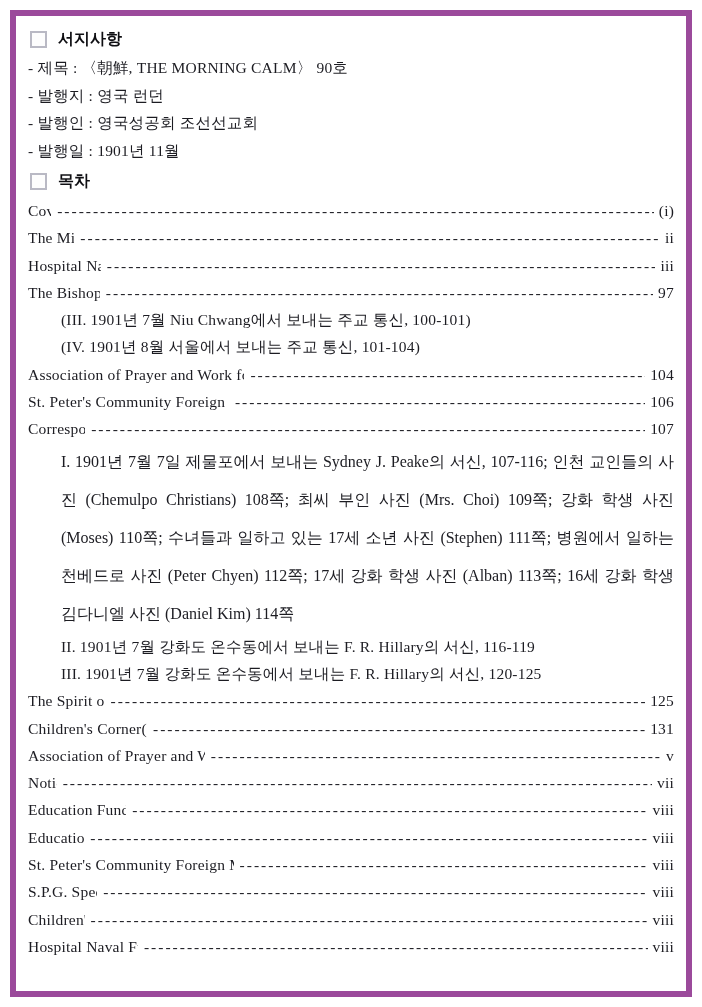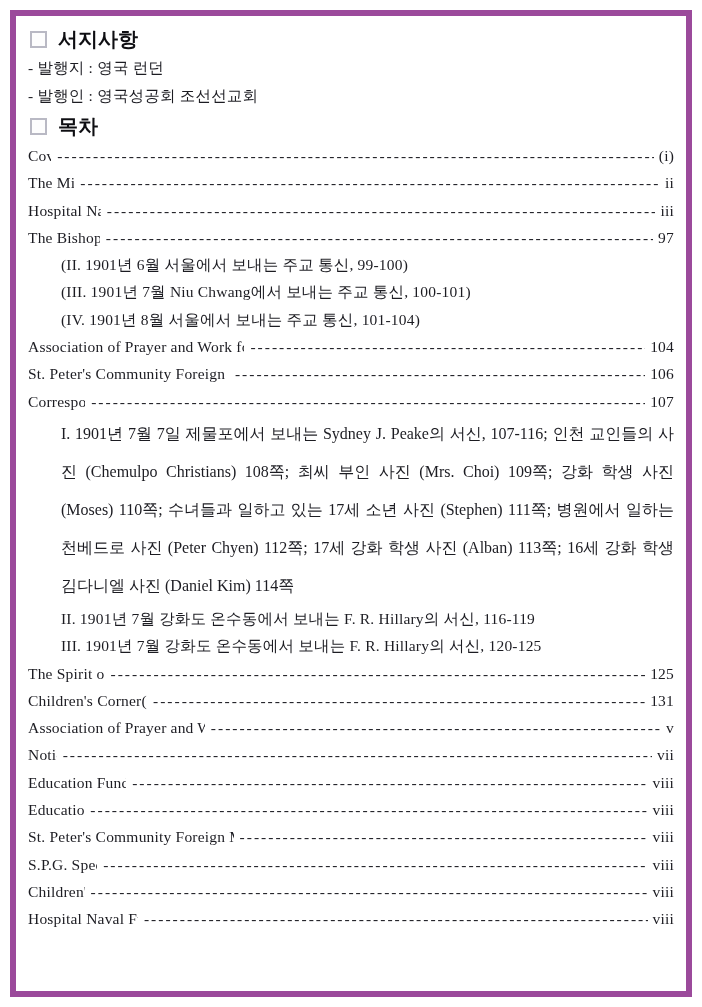--- a/index.html
+++ b/index.html
@@ -14,21 +14,21 @@
   .frame {
     position:absolute; left:10px; top:10px; width:682px; height:987px;
     border:6px solid #9b4a9b;
     box-sizing:border-box;
     padding:6px 12px 6px 12px;
     background:#ffffff;
     overflow:hidden;
   }
   .section-heading {
     display:flex; align-items:center; gap:11px;
-    font-weight:bold; font-size:20px; color:#0e0e12;
+    font-weight:bold; font-size:16px; color:#0e0e12;
     line-height:26px;
     margin:4px 0 2px 2px;
   }
   .cbx {
     width:13px; height:13px;
     border:2px solid #b9b9c4;
     background:#fdfdfd;
     display:inline-block;
     flex:0 0 auto;
   }
@@ -67,22 +67,24 @@
 </head>
 <body>
 
 <div class="frame" style="border-color: rgb(155, 74, 155);">
 
   <div class="section-heading">
     <span class="cbx"></span>
     <span>서지사항</span>
   </div>
 
+  <div class="bline">- 제목 : 〈朝鮮, THE MORNING CALM〉 90호</div>
   <div class="bline">- 발행지 : 영국 런던</div>
   <div class="bline">- 발행인 : 영국성공회 조선선교회</div>
+  <div class="bline">- 발행일 : 1901년 11월</div>
 
   <div class="section-heading toc-head">
     <span class="cbx"></span>
     <span>목차</span>
   </div>
 
   <div class="row">
     <span class="t">Cover</span>
     <span class="leader">--------------------------------------------------------------------------------------------------------------------------------------------</span>
     <span class="pg">(i)</span>
@@ -99,21 +101,20 @@
     <span class="leader">--------------------------------------------------------------------------------------------------------------------------------------------</span>
     <span class="pg">iii</span>
   </div>
 
   <div class="row">
     <span class="t">The Bishop's Letters</span>
     <span class="leader">--------------------------------------------------------------------------------------------------------------------------------------------</span>
     <span class="pg">97</span>
   </div>
 
-  <div class="row sub">(II. 1901년 6월 서울에서 보내는 주교 통신, 99-100)</div>
   <div class="row sub">(III. 1901년 7월 Niu Chwang에서 보내는 주교 통신, 100-101)</div>
   <div class="row sub">(IV. 1901년 8월 서울에서 보내는 주교 통신, 101-104)</div>
 
   <div class="row">
     <span class="t">Association of Prayer and Work for Corea(Amy Wigram &amp; Constance A. N. Trollope)</span>
     <span class="leader">--------------------------------------------------------------------------------------------------------------------------------------------</span>
     <span class="pg">104</span>
   </div>
 
   <div class="row">

